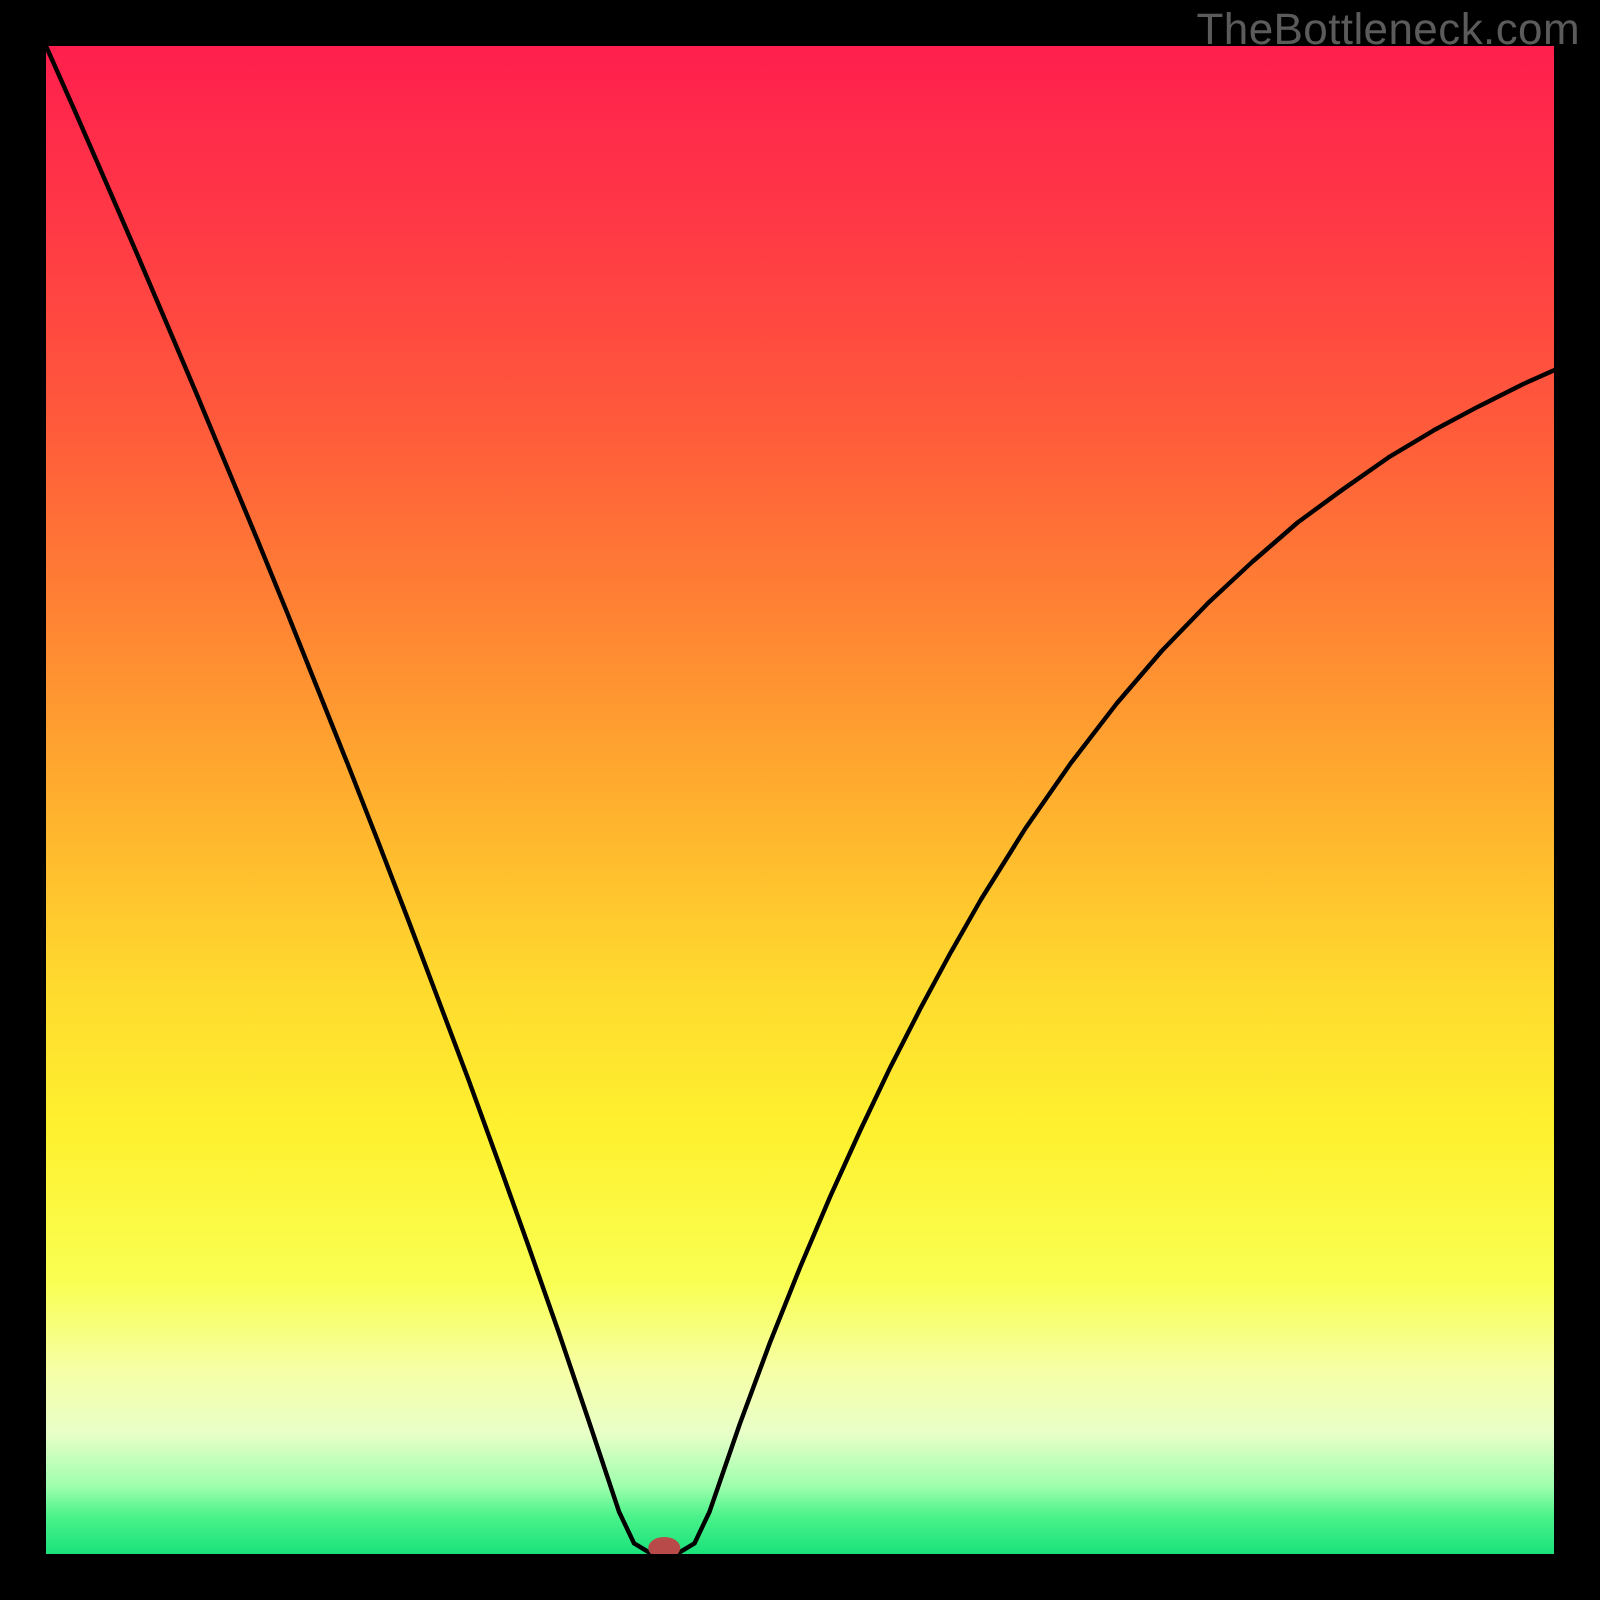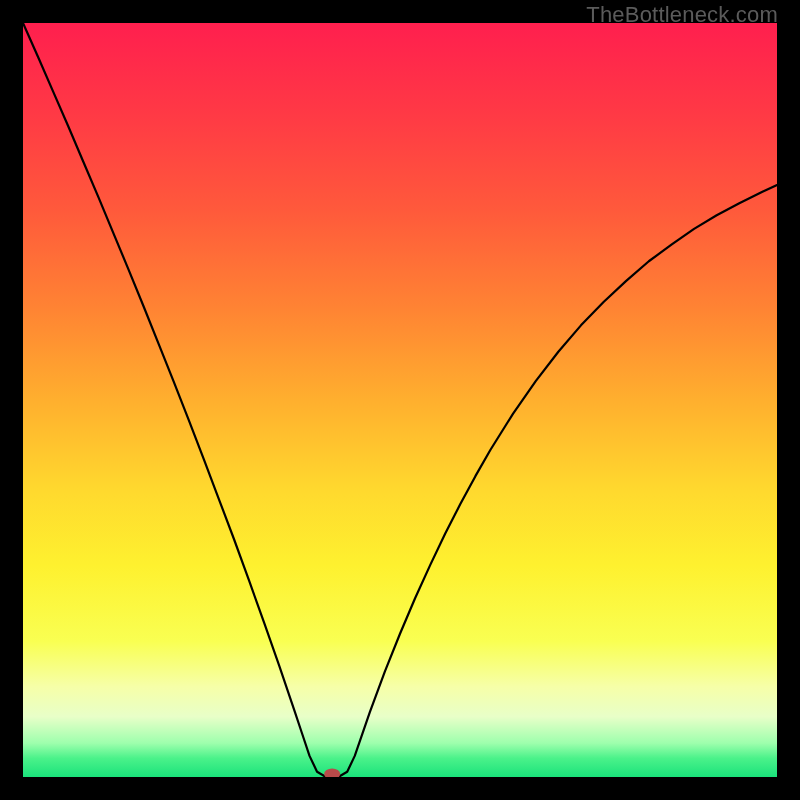--- a/index.html
+++ b/index.html
@@ -13,21 +13,21 @@
   }
   .stage {
     position: relative;
     width: 800px;
     height: 800px;
     background: #000;
   }
   .watermark {
     position: absolute;
     top: 2px;
-    right: 22px;
+    right: 10px;
     color: #5b5b5b;
     font-size: 22px;
     font-weight: 500;
     letter-spacing: 0.2px;
     z-index: 5;
   }
   svg.plot {
     position: absolute;
     left: 23px;
     top: 23px;

